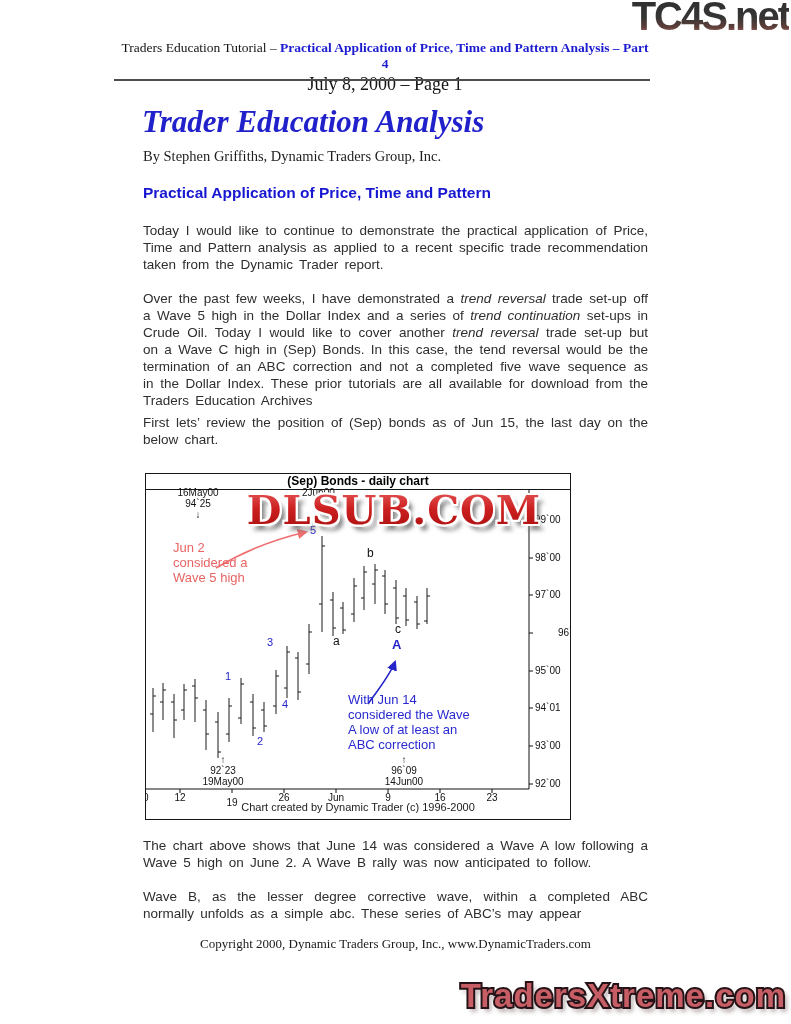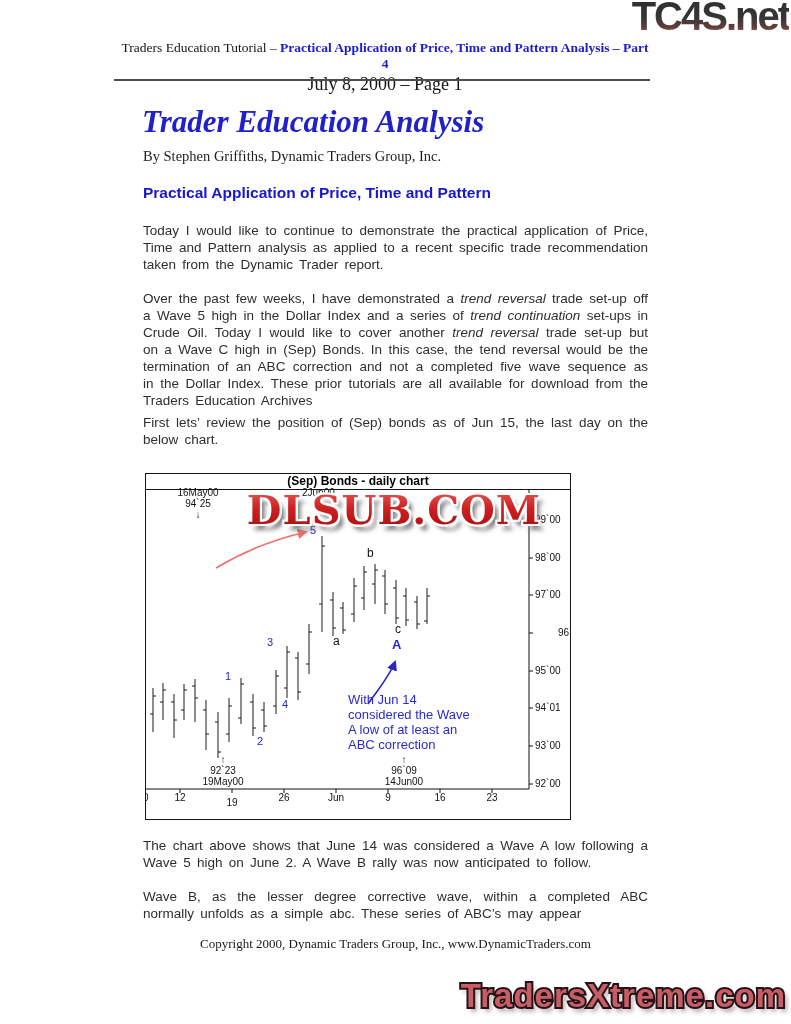--- a/index.html
+++ b/index.html
@@ -118,29 +118,33 @@
       <span class="clbl ax ctr" style="left: 26px; top: 13px; width: 52px;">16May00
 94`25
 ↓</span>
       <span class="clbl ax" style="left: 156px; top: 13px;">2Jun00</span>
       <span class="clbl ax ctr" style="left: 50px; top: 280px; width: 54px;">↑
 92`23
 19May00</span>
       <span class="clbl ax ctr" style="left: 231px; top: 280px; width: 54px;">↑
 96`09
 14Jun00</span>
+      <span class="clbl note rednote" style="left: 27px; top: 66px;">Jun 2
+considered a
+Wave 5 high</span>
       <span class="clbl note bluenote" style="left: 202px; top: 218px;">With Jun 14
 considered the Wave
 A low of at least an
 ABC correction</span>
     </div>
   <div class="abs wm">
     <span class="under">DLSUB.COM</span>
     <span class="fill">DLSUB.COM</span>
   </div>
+  <div class="credit">Chart created by Dynamic Trader (c) 1996-2000</div>
 </div>
 
 <div class="abs para p4">The chart above shows that June 14 was considered a Wave A low following a Wave 5 high on June 2. A Wave B rally was now anticipated to follow.</div>
 <div class="abs para p5">Wave B, as the lesser degree corrective wave, within a completed ABC normally unfolds as a simple abc. These series of ABC’s may appear</div>
 
 <div class="abs copyright">Copyright 2000, Dynamic Traders Group, Inc., www.DynamicTraders.com</div>
 
 <div class="abs banner">
   <span class="glow">TradersXtreme.com</span>
   <span class="stroke">TradersXtreme.com</span>

